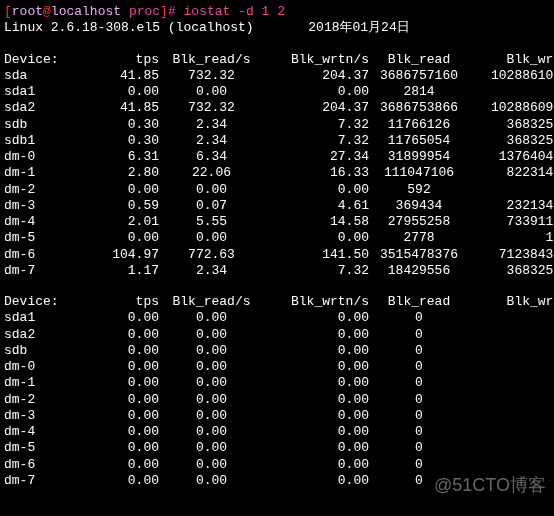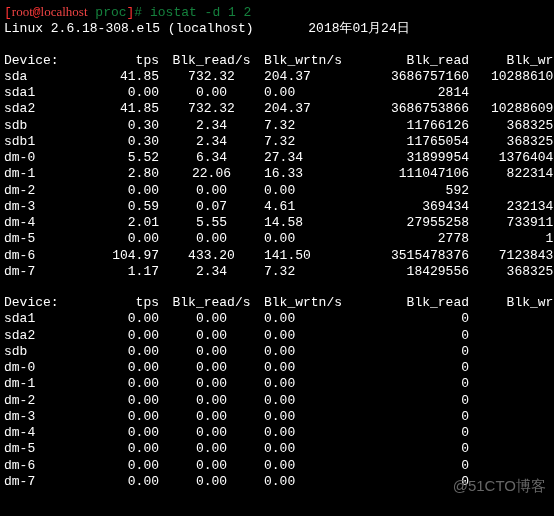--- a/index.html
+++ b/index.html
@@ -9,64 +9,64 @@
     color: #fff;
     font-family: "Courier New", monospace;
     font-size: 13px;
     line-height: 1.25;
     width: 554px;
     height: 516px;
     box-sizing: border-box;
     overflow: hidden;
     position: relative;
   }
-  .prompt-user { color: #ef4444; font-family: Liberation Serif, serif; }
+  .prompt-user { color: #f0abfc; }
   .prompt-sep  { color: #ff3333; }
-  .cmd-white { color: #15803d; }
+  .cmd-white { color: #ec4899; }
   .row { white-space: pre; }
   .header-row { white-space: pre; }
   .col-dev { display:inline-block; width: 70px; }
   .col-tps { display:inline-block; width: 85px; text-align:right; }
   .col-br  { display:inline-block; width: 105px; text-align:center; }
-  .col-bw  { display:inline-block; width: 105px; text-align:left; }
-  .col-brt { display:inline-block; width: 100px; text-align:right; }
+  .col-bw  { display:inline-block; width: 105px; text-align:right; }
+  .col-brt { display:inline-block; width: 100px; text-align:center; }
   .col-bwt { display:inline-block; width: 100px; text-align:right; }
   .spacer { height: 15px; }
   .watermark {
     position: absolute;
     right: 8px;
     bottom: 20px;
     color: #666;
-    font-size: 15px;
+    font-size: 18px;
     font-family: sans-serif;
   }
 </style>
 </head>
 <body>
 
 <div class="row"><span class="prompt-sep">[</span><span class="prompt-user">root</span><span class="prompt-sep">@</span><span class="prompt-user">localhost</span> <span class="cmd-white">proc</span><span class="prompt-sep">]</span><span class="cmd-white">#</span> <span class="cmd-white">iostat -d 1 2</span></div>
 
 <div class="row"><span>Linux 2.6.18-308.el5</span> <span>(localhost)</span>       <span>2018年01月24日</span></div>
 
 <div class="spacer"></div>
 
 <div id="output">
     <div class="header-row"><span class="col-dev">Device:</span><span class="col-tps">tps</span><span class="col-br">Blk_read/s</span><span class="col-bw">Blk_wrtn/s</span><span class="col-brt">Blk_read</span><span class="col-bwt">Blk_wrtn</span></div>
     <div class="row"><span class="col-dev">sda</span><span class="col-tps">41.85</span><span class="col-br">732.32</span><span class="col-bw">204.37</span><span class="col-brt">3686757160</span><span class="col-bwt">1028861028</span></div>
     <div class="row"><span class="col-dev">sda1</span><span class="col-tps">0.00</span><span class="col-br">0.00</span><span class="col-bw">0.00</span><span class="col-brt">2814</span><span class="col-bwt">76</span></div>
     <div class="row"><span class="col-dev">sda2</span><span class="col-tps">41.85</span><span class="col-br">732.32</span><span class="col-bw">204.37</span><span class="col-brt">3686753866</span><span class="col-bwt">1028860952</span></div>
     <div class="row"><span class="col-dev">sdb</span><span class="col-tps">0.30</span><span class="col-br">2.34</span><span class="col-bw">7.32</span><span class="col-brt">11766126</span><span class="col-bwt">36832553</span></div>
     <div class="row"><span class="col-dev">sdb1</span><span class="col-tps">0.30</span><span class="col-br">2.34</span><span class="col-bw">7.32</span><span class="col-brt">11765054</span><span class="col-bwt">36832553</span></div>
-    <div class="row"><span class="col-dev">dm-0</span><span class="col-tps">5.52</span><span class="col-br">6.34</span><span class="col-bw">27.34</span><span class="col-brt">31899954</span><span class="col-bwt">137640456</span></div>
+    <div class="row"><span class="col-dev">dm-0</span><span class="col-tps">6.31</span><span class="col-br">6.34</span><span class="col-bw">27.34</span><span class="col-brt">31899954</span><span class="col-bwt">137640456</span></div>
     <div class="row"><span class="col-dev">dm-1</span><span class="col-tps">2.80</span><span class="col-br">22.06</span><span class="col-bw">16.33</span><span class="col-brt">111047106</span><span class="col-bwt">82231424</span></div>
     <div class="row"><span class="col-dev">dm-2</span><span class="col-tps">0.00</span><span class="col-br">0.00</span><span class="col-bw">0.00</span><span class="col-brt">592</span><span class="col-bwt">0</span></div>
     <div class="row"><span class="col-dev">dm-3</span><span class="col-tps">0.59</span><span class="col-br">0.07</span><span class="col-bw">4.61</span><span class="col-brt">369434</span><span class="col-bwt">23213424</span></div>
     <div class="row"><span class="col-dev">dm-4</span><span class="col-tps">2.01</span><span class="col-br">5.55</span><span class="col-bw">14.58</span><span class="col-brt">27955258</span><span class="col-bwt">73391112</span></div>
     <div class="row"><span class="col-dev">dm-5</span><span class="col-tps">0.00</span><span class="col-br">0.00</span><span class="col-bw">0.00</span><span class="col-brt">2778</span><span class="col-bwt">144</span></div>
-    <div class="row"><span class="col-dev">dm-6</span><span class="col-tps">104.97</span><span class="col-br">433.20</span><span class="col-bw">141.50</span><span class="col-brt">3515478376</span><span class="col-bwt">712384392</span></div>
+    <div class="row"><span class="col-dev">dm-6</span><span class="col-tps">104.97</span><span class="col-br">772.63</span><span class="col-bw">141.50</span><span class="col-brt">3515478376</span><span class="col-bwt">712384392</span></div>
     <div class="row"><span class="col-dev">dm-7</span><span class="col-tps">1.17</span><span class="col-br">2.34</span><span class="col-bw">7.32</span><span class="col-brt">18429556</span><span class="col-bwt">36832553</span></div>
     <div class="spacer"></div>
     <div class="header-row"><span class="col-dev">Device:</span><span class="col-tps">tps</span><span class="col-br">Blk_read/s</span><span class="col-bw">Blk_wrtn/s</span><span class="col-brt">Blk_read</span><span class="col-bwt">Blk_wrtn</span></div>
     <div class="row"><span class="col-dev">sda1</span><span class="col-tps">0.00</span><span class="col-br">0.00</span><span class="col-bw">0.00</span><span class="col-brt">0</span><span class="col-bwt">0</span></div>
     <div class="row"><span class="col-dev">sda2</span><span class="col-tps">0.00</span><span class="col-br">0.00</span><span class="col-bw">0.00</span><span class="col-brt">0</span><span class="col-bwt">0</span></div>
     <div class="row"><span class="col-dev">sdb</span><span class="col-tps">0.00</span><span class="col-br">0.00</span><span class="col-bw">0.00</span><span class="col-brt">0</span><span class="col-bwt">0</span></div>
     <div class="row"><span class="col-dev">dm-0</span><span class="col-tps">0.00</span><span class="col-br">0.00</span><span class="col-bw">0.00</span><span class="col-brt">0</span><span class="col-bwt">0</span></div>
     <div class="row"><span class="col-dev">dm-1</span><span class="col-tps">0.00</span><span class="col-br">0.00</span><span class="col-bw">0.00</span><span class="col-brt">0</span><span class="col-bwt">0</span></div>
     <div class="row"><span class="col-dev">dm-2</span><span class="col-tps">0.00</span><span class="col-br">0.00</span><span class="col-bw">0.00</span><span class="col-brt">0</span><span class="col-bwt">0</span></div>
     <div class="row"><span class="col-dev">dm-3</span><span class="col-tps">0.00</span><span class="col-br">0.00</span><span class="col-bw">0.00</span><span class="col-brt">0</span><span class="col-bwt">0</span></div>

